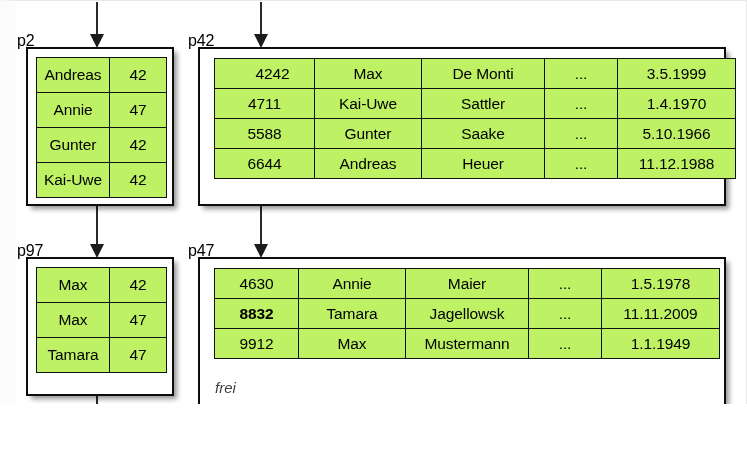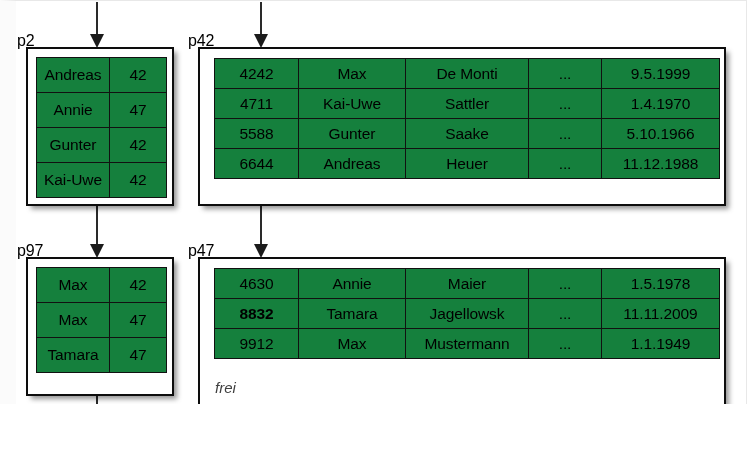--- a/index.html
+++ b/index.html
@@ -41,21 +41,21 @@
     color: #000000;
     line-height: 1;
     white-space: nowrap;
     letter-spacing: -0.2px;
   }
 
   
   .rec-table {
     position: absolute;
     border-collapse: collapse;
-    background: #15803d;
+    background: #bef264;
     table-layout: fixed;
   }
   .rec-table td {
     border: 1.4px solid #111111;
     text-align: center;
     vertical-align: middle;
     font-size: 15.5px;
     color: #000000;
     padding: 0;
     white-space: nowrap;
@@ -152,25 +152,25 @@
     </tbody>
   </table>
 
   <div class="page-label" style="left:188px; top:33px;">p42</div>
 
   <div class="page-box" style="left:198px; top:47px; width:528px; height:159px;"></div>
 
   <table class="rec-table" style="left:214px; top:58px; width:500px;">
     <tbody>
       <tr>
-        <td style="width:83px;  height:29px;">4242</td>
+        <td style="width:83px;  height:29px;padding-left:16px;">4242</td>
         <td style="width:106px;">Max</td>
         <td style="width:122px;">De Monti</td>
         <td style="width:72px;">...</td>
-        <td style="width:117px;">9.5.1999</td>
+        <td style="width:117px;">3.5.1999</td>
       </tr>
       <tr>
         <td style="height:29px;">4711</td>
         <td>Kai-Uwe</td>
         <td>Sattler</td>
         <td>...</td>
         <td>1.4.1970</td>
       </tr>
       <tr>
         <td style="height:29px;text-align:center;">5588</td>

